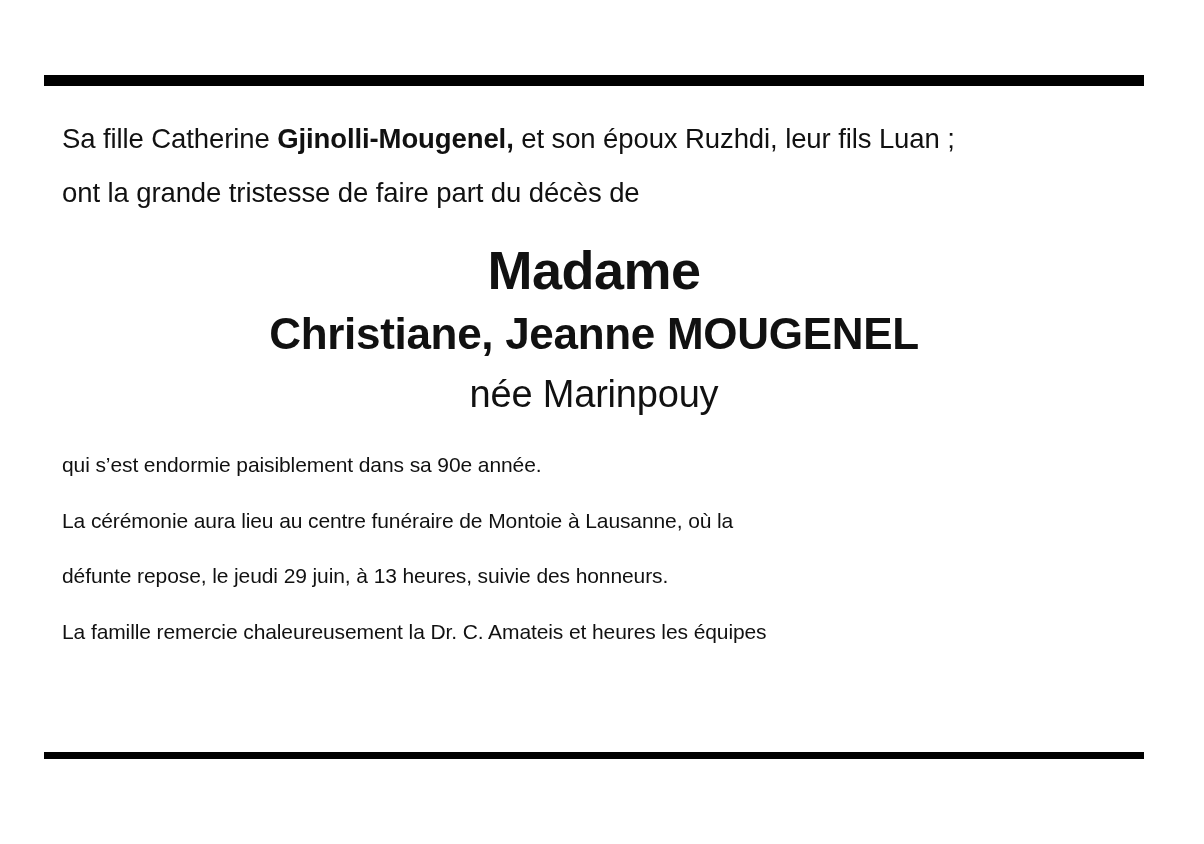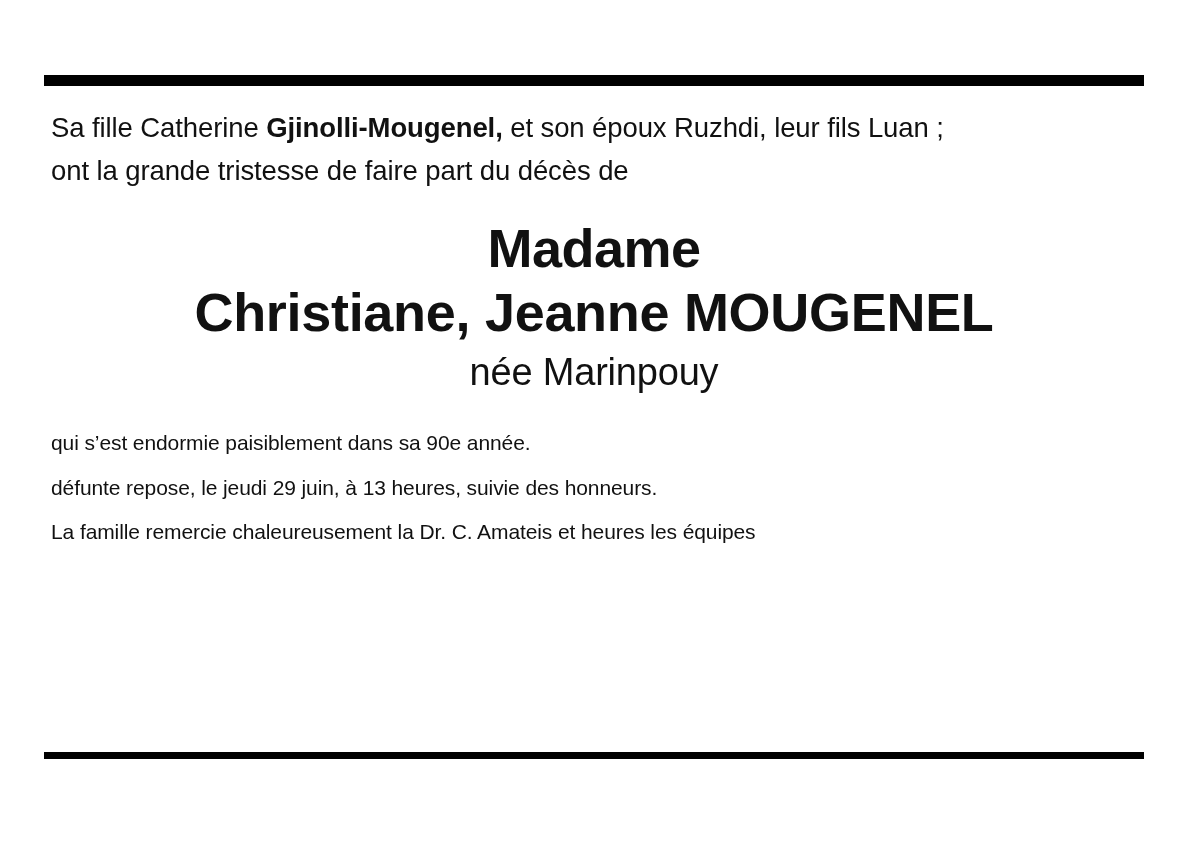--- a/index.html
+++ b/index.html
@@ -39,21 +39,21 @@
     background: #000000;
   }
   .body-text {
     position: absolute;
     left: 2px;
     top: 104px;
     width: 1096px;
   }
   .intro p,
   .closing p {
-    margin: 5px;
+    margin: 16px;
     font-size: 27.5px;
     line-height: 37px;
     letter-spacing: -0.1px;
     white-space: nowrap;
   }
   .intro p {
     line-height: 37.5px;
   }
   .closing {
     margin-top: 13px;
@@ -70,21 +70,21 @@
     margin-top: 28px;
     margin-bottom: 24px;
   }
   .deceased .madame {
     font-size: 54px;
     font-weight: bold;
     line-height: 62px;
     letter-spacing: -0.5px;
   }
   .deceased .fullname {
-    font-size: 54px;
+    font-size: 44px;
     font-weight: bold;
     line-height: 66px;
     letter-spacing: -0.3px;
     white-space: nowrap;
     text-align: center;
   }
   .deceased .maiden {
     font-size: 38px;
     font-weight: normal;
     line-height: 54px;
@@ -106,20 +106,21 @@
       </div>
 
     <div class="deceased">
       <div class="madame">Madame</div>
       <div class="fullname">Christiane, Jeanne MOUGENEL</div>
       <div class="maiden">née Marinpouy</div>
     </div>
 
     <div class="closing">
         <p><span>qui s’est endormie paisiblement dans sa 90e année.</span></p>
+        <p><span>La cérémonie aura lieu au centre funéraire de Montoie à Lausanne, où la</span></p>
         <p><span>défunte repose, le jeudi 29 juin, à 13 heures, suivie des honneurs.</span></p>
         <p><span>La famille remercie chaleureusement la Dr. C. Amateis et heures les équipes</span></p>
       </div>
 
   </div>
 
   <div class="rule-bottom"></div>
 
 </div>
 

